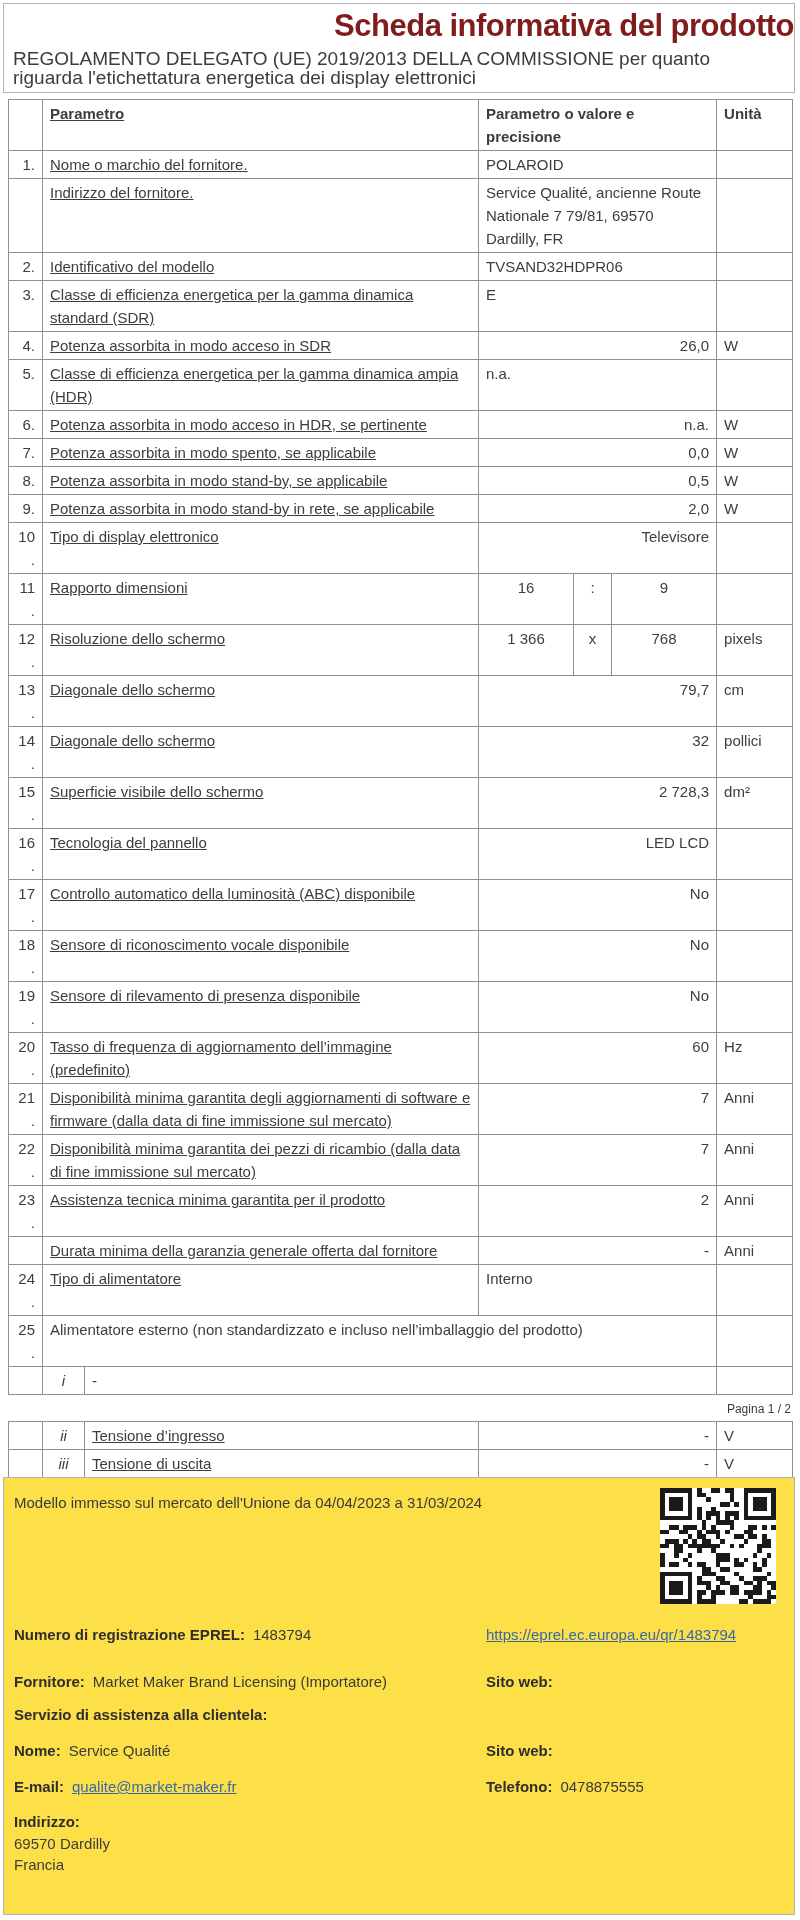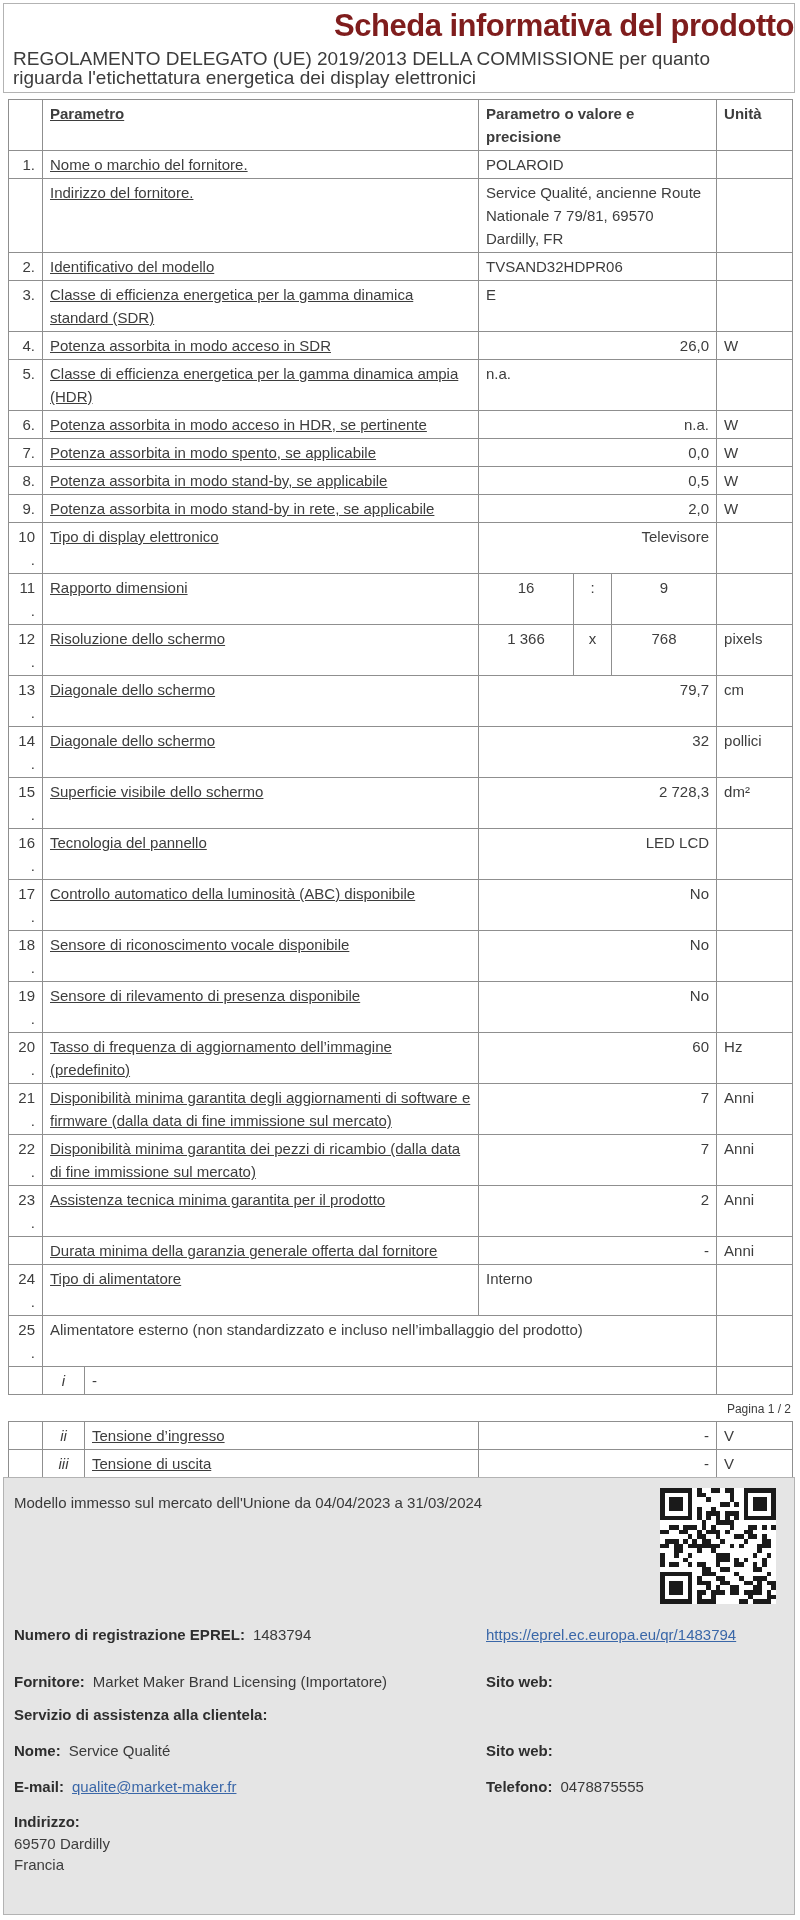--- a/index.html
+++ b/index.html
@@ -39,21 +39,21 @@
   td.part{text-align:center;padding:2px 2px;}
   td.subnum{font-style:italic;text-align:center;padding:2px 2px;}
   td.dash{padding-left:13px;}
   .pagina{
     text-align:right;font-size:12px;line-height:14px;color:#3c3c3c;
     margin:7px 1px 0 0;
   }
   table.fiche2{margin-top:5px;}
   .footer-box{
     position:absolute;left:3px;top:1477px;width:792px;height:438px;
-    border:1px solid #b3b3b3;box-sizing:border-box;background:#e5e5e5;
+    border:1px solid #b3b3b3;box-sizing:border-box;background:#fde047;
   }
   .footer-inner{position:relative;padding:13px 12px 0 10px;font-size:15px;line-height:23px;}
   .qr{position:absolute;top:10px;right:18px;width:116px;height:116px;}
   .note{max-width:560px;}
   .frow{display:flex;margin-top:0;}
   .fleft{width:472px;flex:none;}
   .fright{width:300px;flex:none;}
   .frow b,.service-heading b,.addr-label b{color:#2e2e2e;text-align:center;}
   .lbl{font-weight:bold;color:#2e2e2e;margin-right:8px;}
   a.link{color:#3a67a8;text-decoration:underline;word-break:break-all;}

